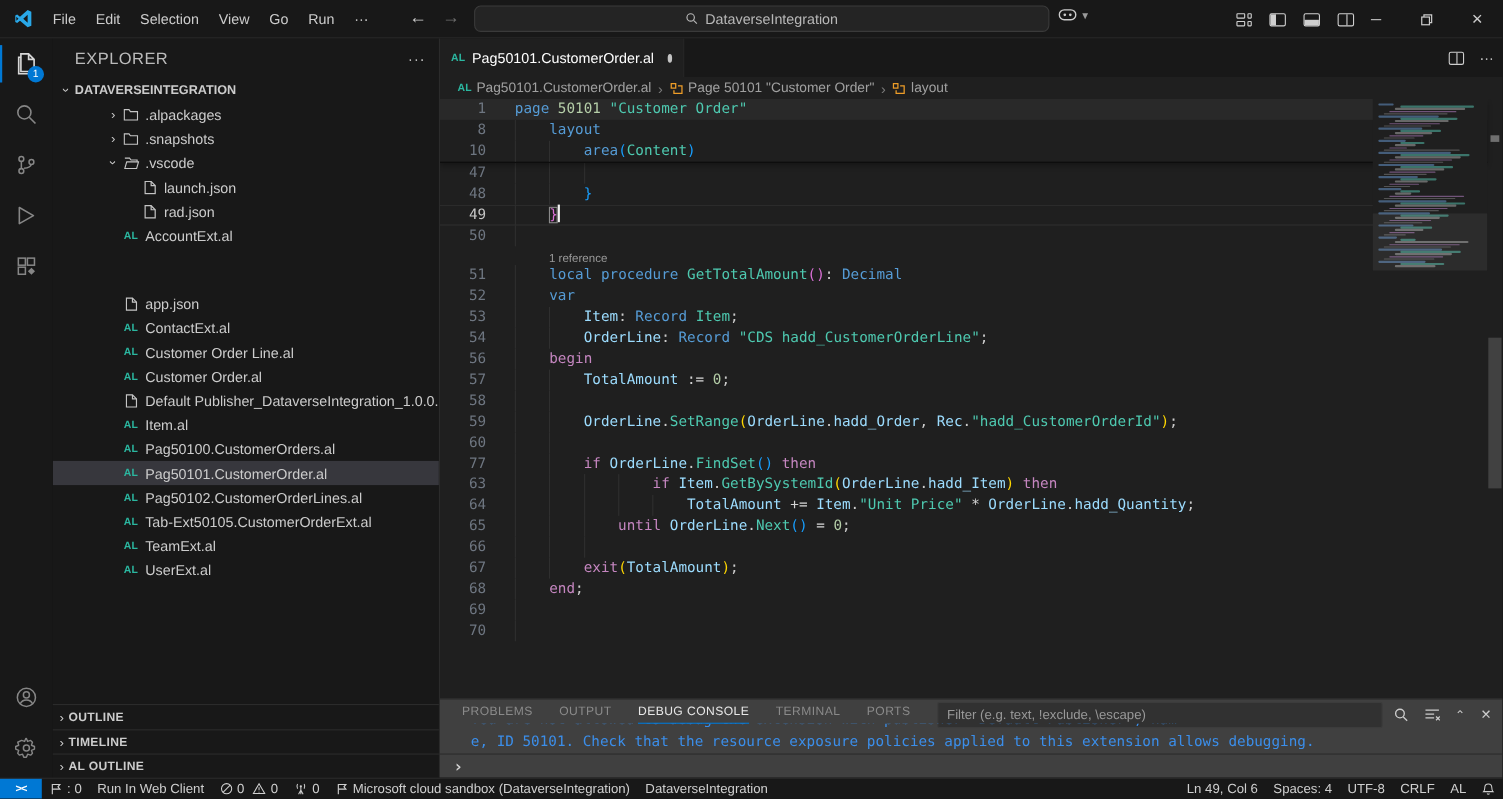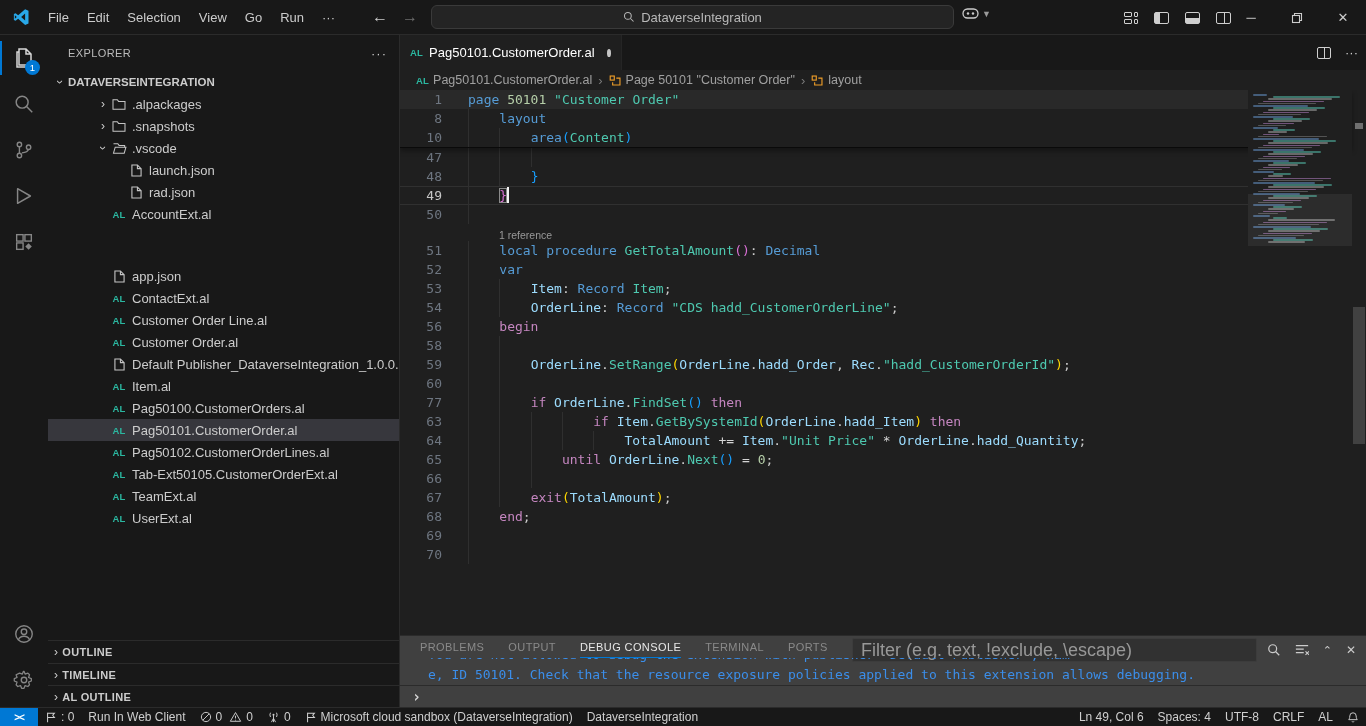--- a/index.html
+++ b/index.html
@@ -33,21 +33,21 @@
   .activitybar{width:48px;background:#181818;display:flex;flex-direction:column;align-items:center;position:relative}
   .ab-icon{width:48px;height:46px;display:flex;align-items:center;justify-content:center;color:#868686;position:relative}
   .ab-icon.active{color:#d7d7d7}
   .ab-icon.active::before{content:"";position:absolute;left:0;top:6px;bottom:6px;width:2px;background:#0078d4}
   .ab-badge{position:absolute;right:8px;bottom:6px;min-width:15px;height:15px;border-radius:8px;background:#0078d4;
     color:#fff;font-size:9.5px;display:flex;align-items:center;justify-content:center;padding:0 3px}
   .ab-bottom{position:absolute;bottom:4px;display:flex;flex-direction:column;align-items:center}
 
   .sidebar{width:352px;background:#181818;border-right:1px solid #2b2b2b;position:relative;display:flex;flex-direction:column}
   .sb-header{height:36px;display:flex;align-items:center;justify-content:space-between;padding:0 12px 0 20px}
-  .sb-title{font-size:11px;color:#bbbbbb;letter-spacing:.4px}
+  .sb-title{font-size:15px;color:#bbbbbb;letter-spacing:.4px}
   .sb-dots{color:#cccccc;letter-spacing:1px}
   .tree{flex:1;overflow:hidden}
   .trow{height:22px;display:flex;align-items:center;white-space:nowrap;cursor:default}
   .trow.sel{background:#37373d}
   .trow .chev{width:16px;text-align:center;color:#cccccc;font-size:12px;flex:none}
   .trow .ficon{width:16px;margin-right:5px;flex:none;display:flex;justify-content:center}
   .al-badge{font-size:9.5px;font-weight:700;color:#2bb7a0;letter-spacing:.2px}
   .root-label{font-weight:700;font-size:11.5px;color:#cccccc}
   .sb-sections{border-top:1px solid #2b2b2b}
   .sb-sec{height:22px;display:flex;align-items:center;gap:4px;padding-left:6px;border-top:1px solid #2b2b2b;
@@ -93,21 +93,21 @@
   .vthumb{position:absolute;left:1px;right:1px;top:217px;height:137px;background:rgba(121,121,121,.38)}
   .vmark{position:absolute;left:3px;width:8px;height:6px;top:33px;background:#6f6f6f}
 
   
   .panel{height:72px;background:#404040;border-top:1px solid #2b2b2b;position:relative}
   .panel-tabs{height:22px;display:flex;align-items:center;gap:24px;padding-left:20px;font-size:11px;color:#8a8a8a;letter-spacing:.4px}
   .ptab{height:22px;display:flex;align-items:center;position:relative}
   .ptab.on{color:#e7e7e7}
   .ptab.on::after{content:"";position:absolute;left:0;right:0;bottom:0px;height:1px;background:#0078d4}
   .pfilter{position:absolute;left:452px;top:2px;width:405px;height:24px;background:#313131;border:1px solid #3c3c3c;border-radius:2px;
-    color:#cccccc;font-size:18px;padding:0 8px;outline:none;font-family:"Liberation Sans",sans-serif}
+    color:#cccccc;font-size:12px;padding:0 8px;outline:none;font-family:"Liberation Sans",sans-serif}
   .pfilter::placeholder{color:#989898}
   .pacts{position:absolute;right:10px;top:2px;display:flex;align-items:center;gap:14px;height:24px;color:#cccccc}
   .pbody{position:absolute;top:22px;left:0;right:0;bottom:0;overflow:hidden;font-size:13px}
   .pline{padding-left:28px;color:#3b8eea;white-space:nowrap}
   .pclip{height:7px;overflow:hidden}
   .pclip .pline{margin-top:-11px}
   .pmsg{height:19px;line-height:19px}
   .prompt-row{position:absolute;left:0;right:0;bottom:0;height:22px;border-top:1px solid #2b2b2b;display:flex;align-items:center;padding-left:12px}
   .prompt-chev{color:#d4d4d4;font-size:15px;font-weight:700}
 
@@ -484,20 +484,26 @@
             <div class="cl">
               <div class="g" style="left: 68px;"></div>
               <div class="g" style="left: 99.3px;"></div>
               <span class="ln">54</span>
               <span class="lc"><span class="tk-pln">        </span><span class="tk-var">OrderLine</span><span class="tk-pun">:</span><span class="tk-pln"> </span><span class="tk-kw">Record</span><span class="tk-pln"> </span><span class="tk-str">"CDS hadd_CustomerOrderLine"</span><span class="tk-pun">;</span></span>
             </div>
             <div class="cl">
               <div class="g" style="left: 68px;"></div>
               <span class="ln">56</span>
               <span class="lc"><span class="tk-pln">    </span><span class="tk-ctl">begin</span></span>
+            </div>
+            <div class="cl">
+              <div class="g" style="left: 68px;"></div>
+              <div class="g" style="left: 99.3px;"></div>
+              <span class="ln">57</span>
+              <span class="lc"><span class="tk-pln">        </span><span class="tk-var">TotalAmount</span><span class="tk-pln"> </span><span class="tk-op">:=</span><span class="tk-pln"> </span><span class="tk-num">0</span><span class="tk-pun">;</span></span>
             </div>
             <div class="cl">
               <div class="g" style="left: 68px;"></div>
               <div class="g" style="left: 99.3px;"></div>
               <span class="ln">58</span>
               <span class="lc"></span>
             </div>
             <div class="cl">
               <div class="g" style="left: 68px;"></div>
               <div class="g" style="left: 99.3px;"></div>

